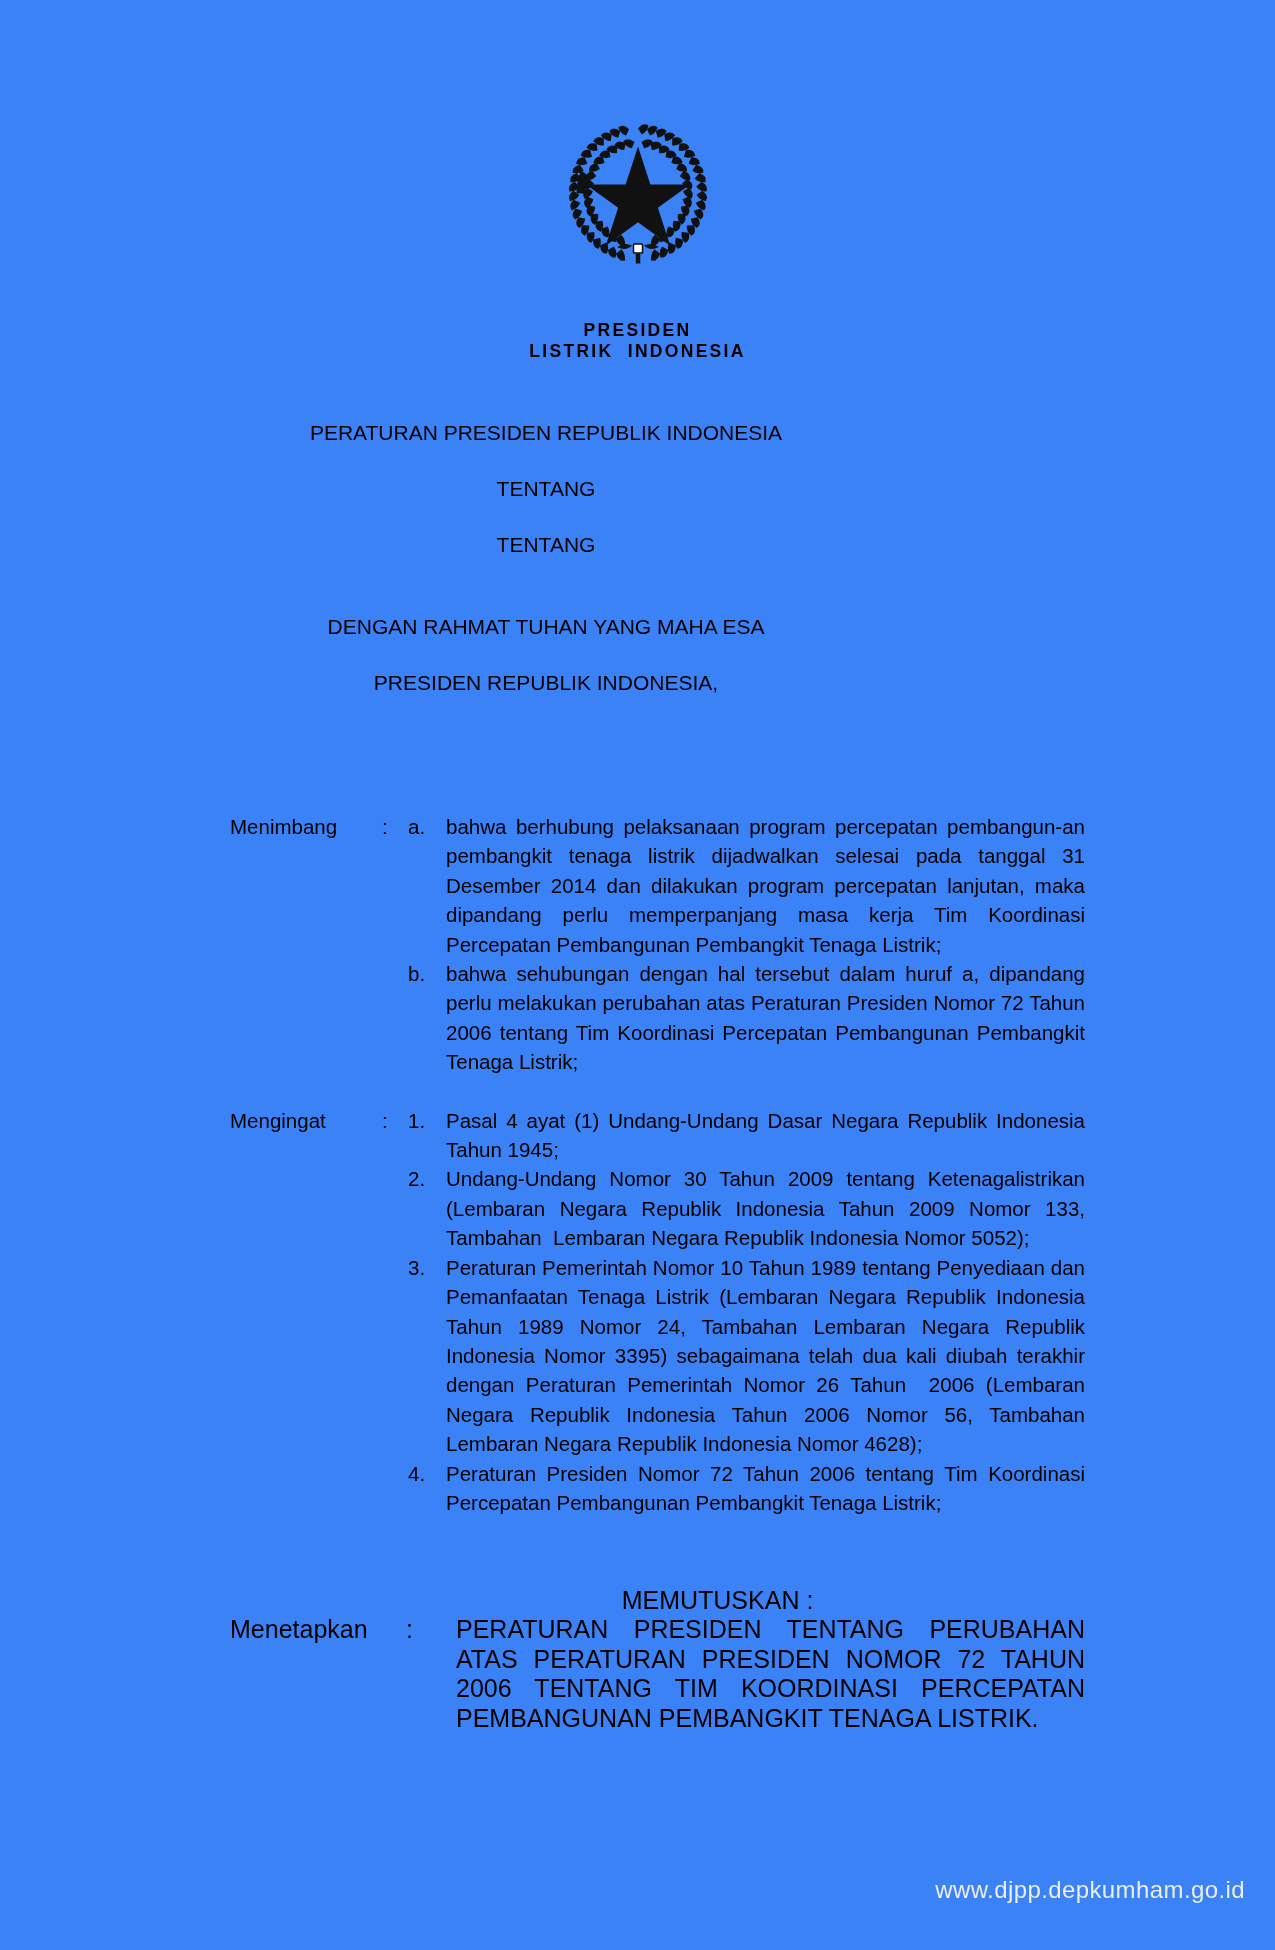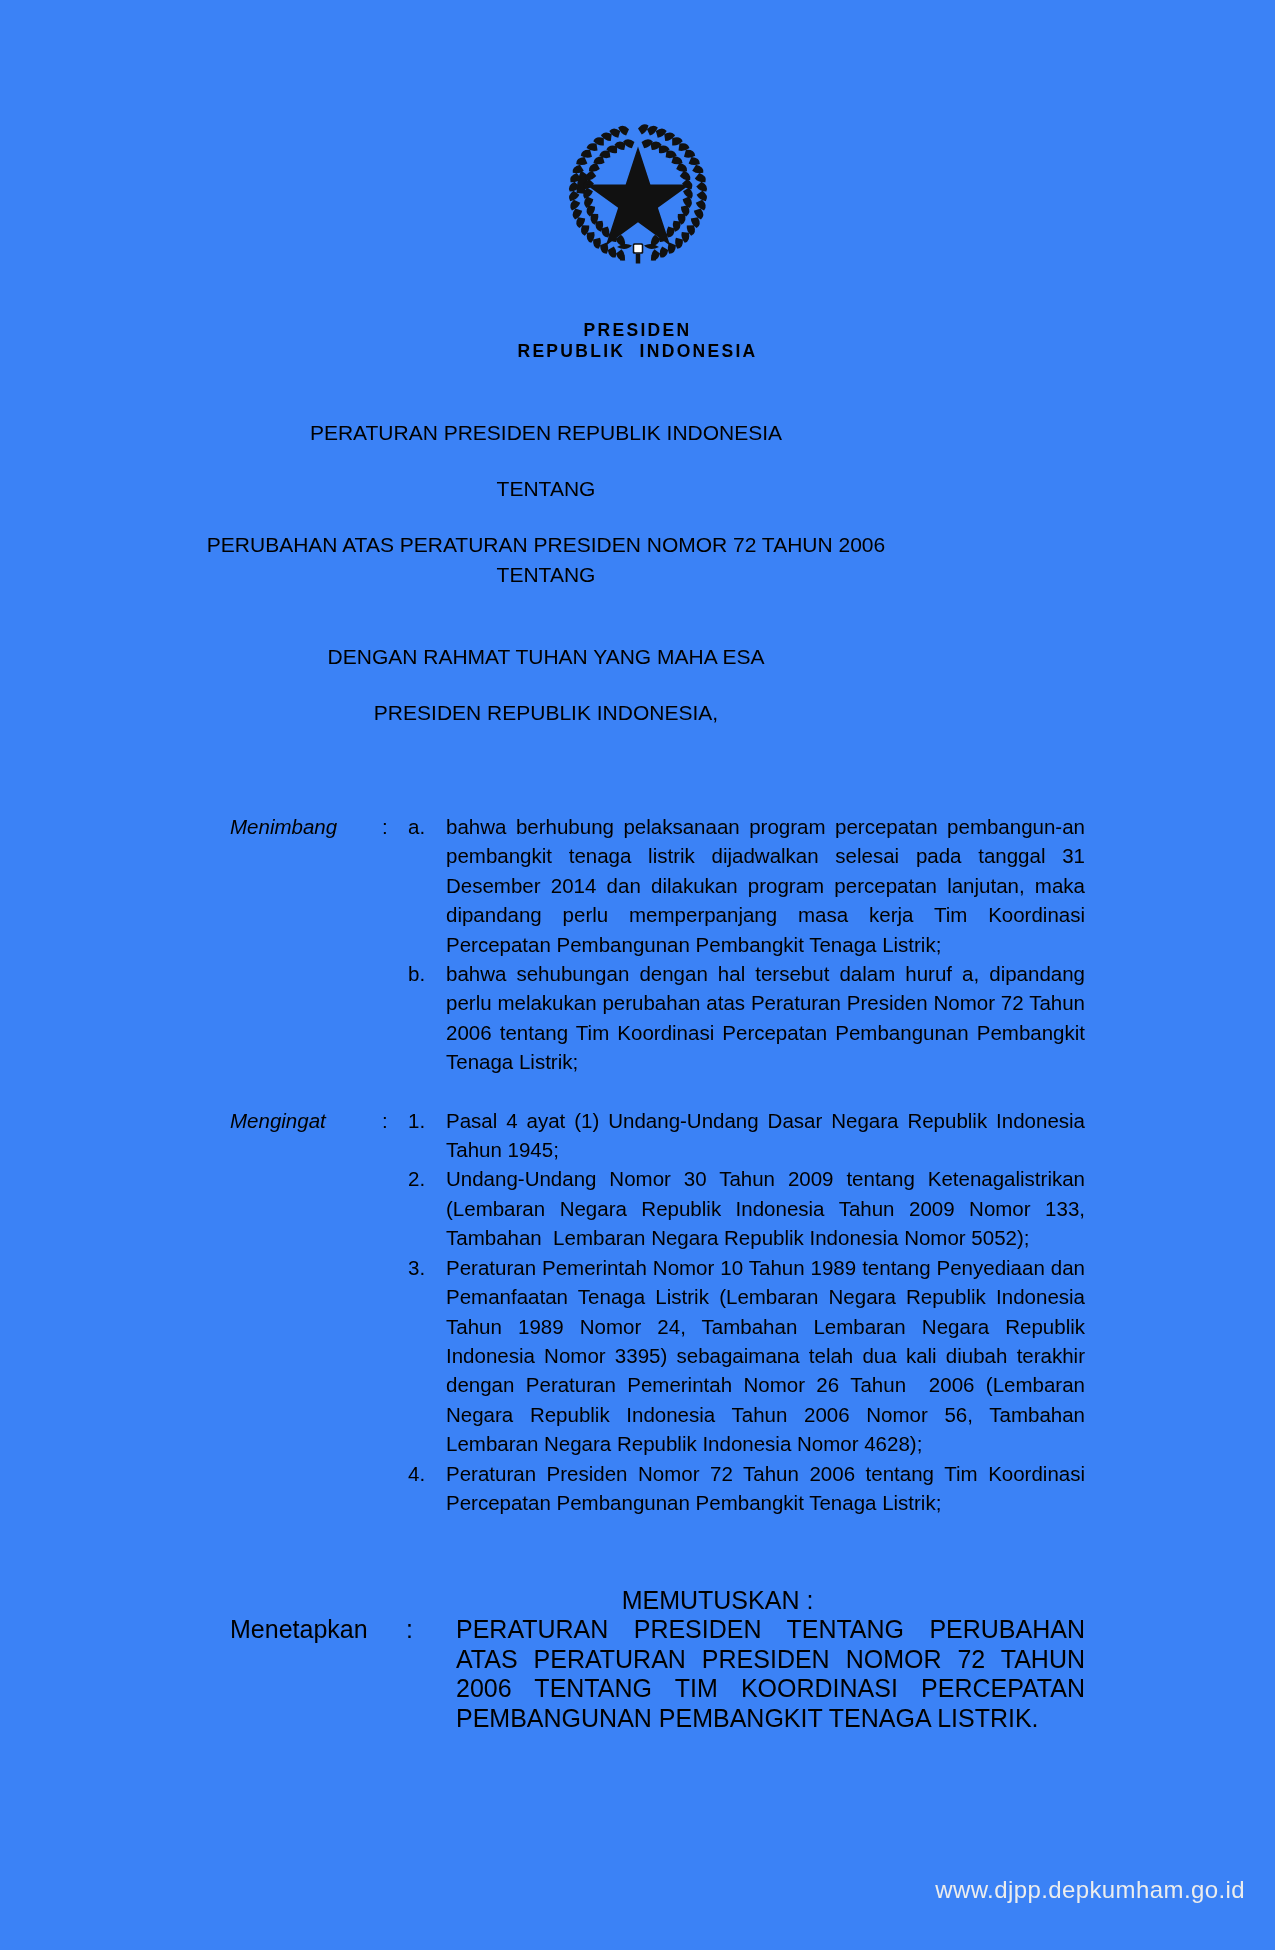--- a/index.html
+++ b/index.html
@@ -74,21 +74,20 @@
   }
   .clause {
     display: flex;
     align-items: flex-start;
   }
   .clause + .clause { margin-top: 29px; }
   .clause-label {
     width: 152px;
     flex: 0 0 152px;
     white-space: nowrap;
-    font-style: italic;
   }
   .clause-colon {
     width: 26px;
     flex: 0 0 26px;
   }
   .clause-items {
     flex: 1 1 auto;
   }
   .item {
     display: flex;
@@ -269,32 +268,31 @@
           </g>
 
           <path d="M100,38 L116.5,88.5 L169.5,88.5 L126.5,119.8 L143,170.3 L100,139 L57,170.3 L73.5,119.8 L30.5,88.5 L83.5,88.5 Z"></path>
         </g>
       </svg>
     </div>
   </div>
 
   <div class="emblem-caption">
     <div>PRESIDEN</div>
-    <div>REPUBLIK  INDONESIA</div>
+    <div>LISTRIK  INDONESIA</div>
   </div>
 
   <div class="titles">
     <div class="title-block">
       <div>PERATURAN PRESIDEN REPUBLIK INDONESIA</div>
     </div>
     <div class="title-gap"></div>
     <div class="title-block">TENTANG</div>
     <div class="title-gap"></div>
     <div class="title-block">
-      <div>PERUBAHAN ATAS PERATURAN PRESIDEN NOMOR 72 TAHUN 2006</div>
       <div>TENTANG</div>
     </div>
     <div class="title-gap"></div>
     <div class="title-gap"></div>
     <div class="title-block">DENGAN RAHMAT TUHAN YANG MAHA ESA</div>
     <div class="title-gap"></div>
     <div class="title-block">PRESIDEN REPUBLIK INDONESIA,</div>
   </div>
 
   <div class="clauses">

